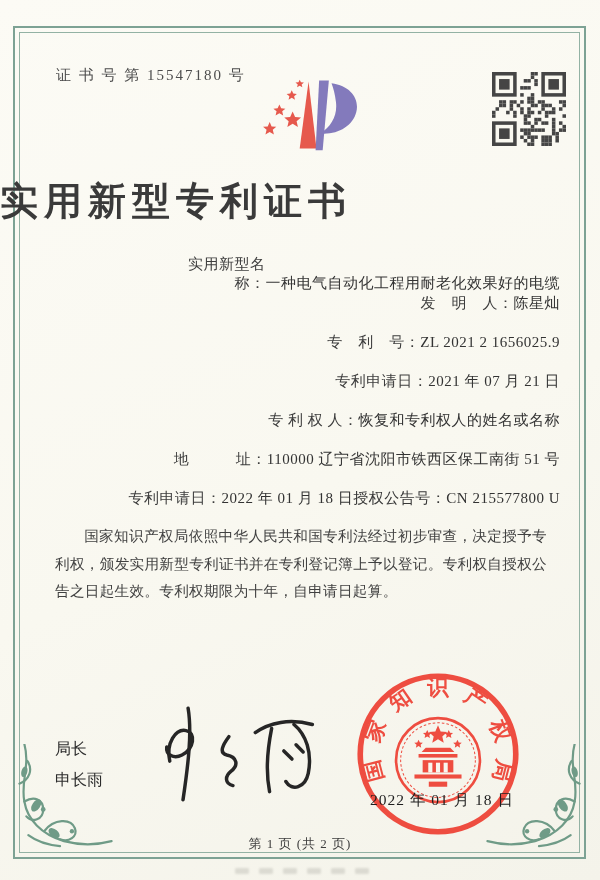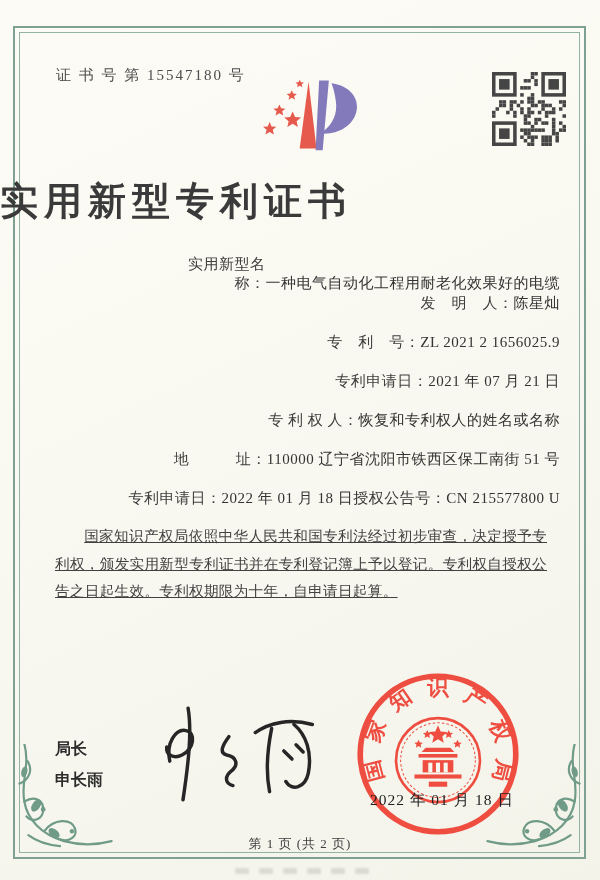--- a/index.html
+++ b/index.html
@@ -40,27 +40,26 @@
     font-size:15px;color:#383838;text-align:right;
   }
   .field-row{height:39px;letter-spacing:0.5px;}
   .field-label{display:inline-block;width:98px;color:#3d3d3d;}
   .field-value{color:#333333;}
   .grant-first{display:inline-block;width:276px;}
   .paragraphs{
     position:absolute;left:55px;top:523px;width:492px;
     font-size:14.6px;line-height:27.6px;color:#414141;
     text-align:justify;
-    text-decoration:underline;
   }
   .paragraphs p{margin:0;text-indent:2em;letter-spacing:0.3px;}
   .officer{
     position:absolute;left:55px;top:733px;
     font-family:"Liberation Sans","DejaVu Sans",sans-serif;
-    font-size:16px;font-weight:700;color:#2c2c2c;line-height:31px;
+    font-size:16px;font-weight:400;color:#2c2c2c;line-height:31px;
   }
   .signature{position:absolute;left:138px;top:698px;}
   .seal{position:absolute;left:350px;top:666px;opacity:0.93;}
   .seal-date{
     position:absolute;left:370px;top:790px;
     font-size:15.5px;color:#1e1e1e;letter-spacing:1px;z-index:5;
   }
   .footer{
     position:absolute;left:0;right:0;top:835px;text-align:center;
     font-size:13px;color:#3e3e3e;letter-spacing:1px;

